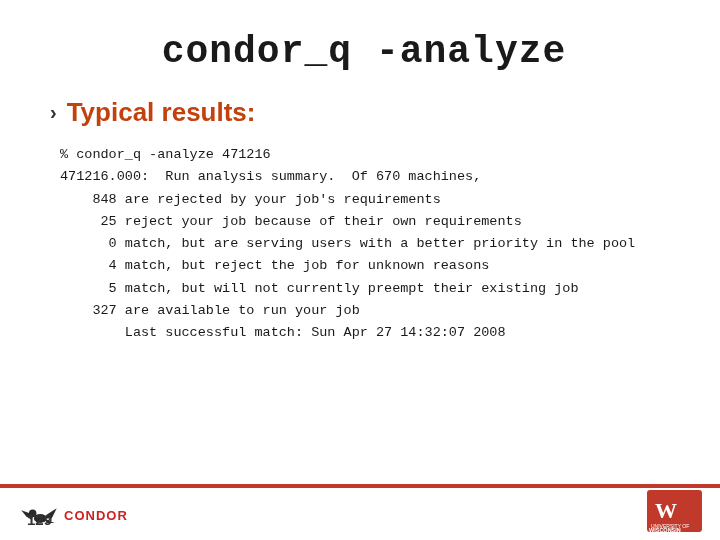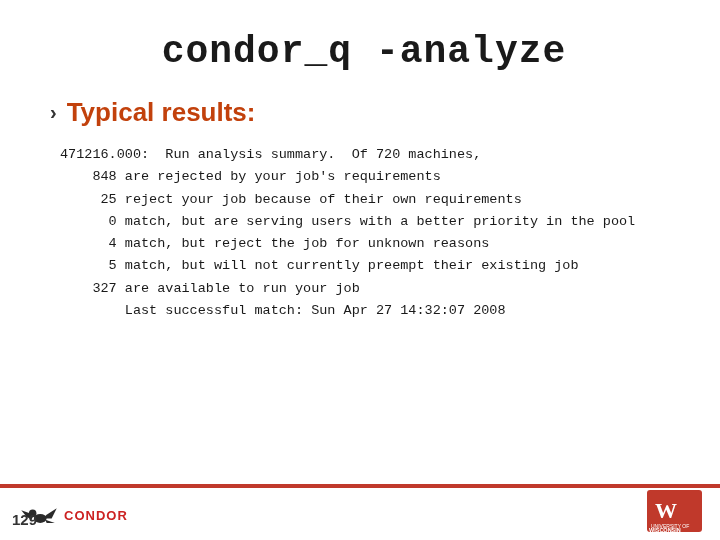--- a/index.html
+++ b/index.html
@@ -103,42 +103,43 @@
       letter-spacing: 1px;
       text-transform: uppercase;
     }
 
     .page-number {
       font-size: 15px;
       color: #333;
       font-weight: bold;
       position: absolute;
       bottom: 12px;
-      left: 12px;
+      left: 27px;
     }
 
     .uw-crest {
       width: 42px;
       height: 42px;
     }
   </style>
 </head>
 <body>
 
 <div class="slide">
 
   <div class="title">condor_q -analyze</div>
 
   <div class="section-header">
     <span class="arrow-icon">›</span>
     <span class="section-title">Typical results:</span>
   </div>
 
   <div class="code-block">
-    <span class="code-line">471216.000:  Run analysis summary.  Of 720 machines,</span>
+    <span class="code-line">% condor_q -analyze 471216</span>
+    <span class="code-line">471216.000:  Run analysis summary.  Of 670 machines,</span>
     <span class="code-line">    848 are rejected by your job's requirements</span>
     <span class="code-line">     25 reject your job because of their own requirements</span>
     <span class="code-line">      0 match, but are serving users with a better priority in the pool</span>
     <span class="code-line">      4 match, but reject the job for unknown reasons</span>
     <span class="code-line">      5 match, but will not currently preempt their existing job</span>
     <span class="code-line">    327 are available to run your job</span>
     <span class="code-line">        Last successful match: Sun Apr 27 14:32:07 2008</span>
   </div>
 
   <div class="bottom-bar"></div>

